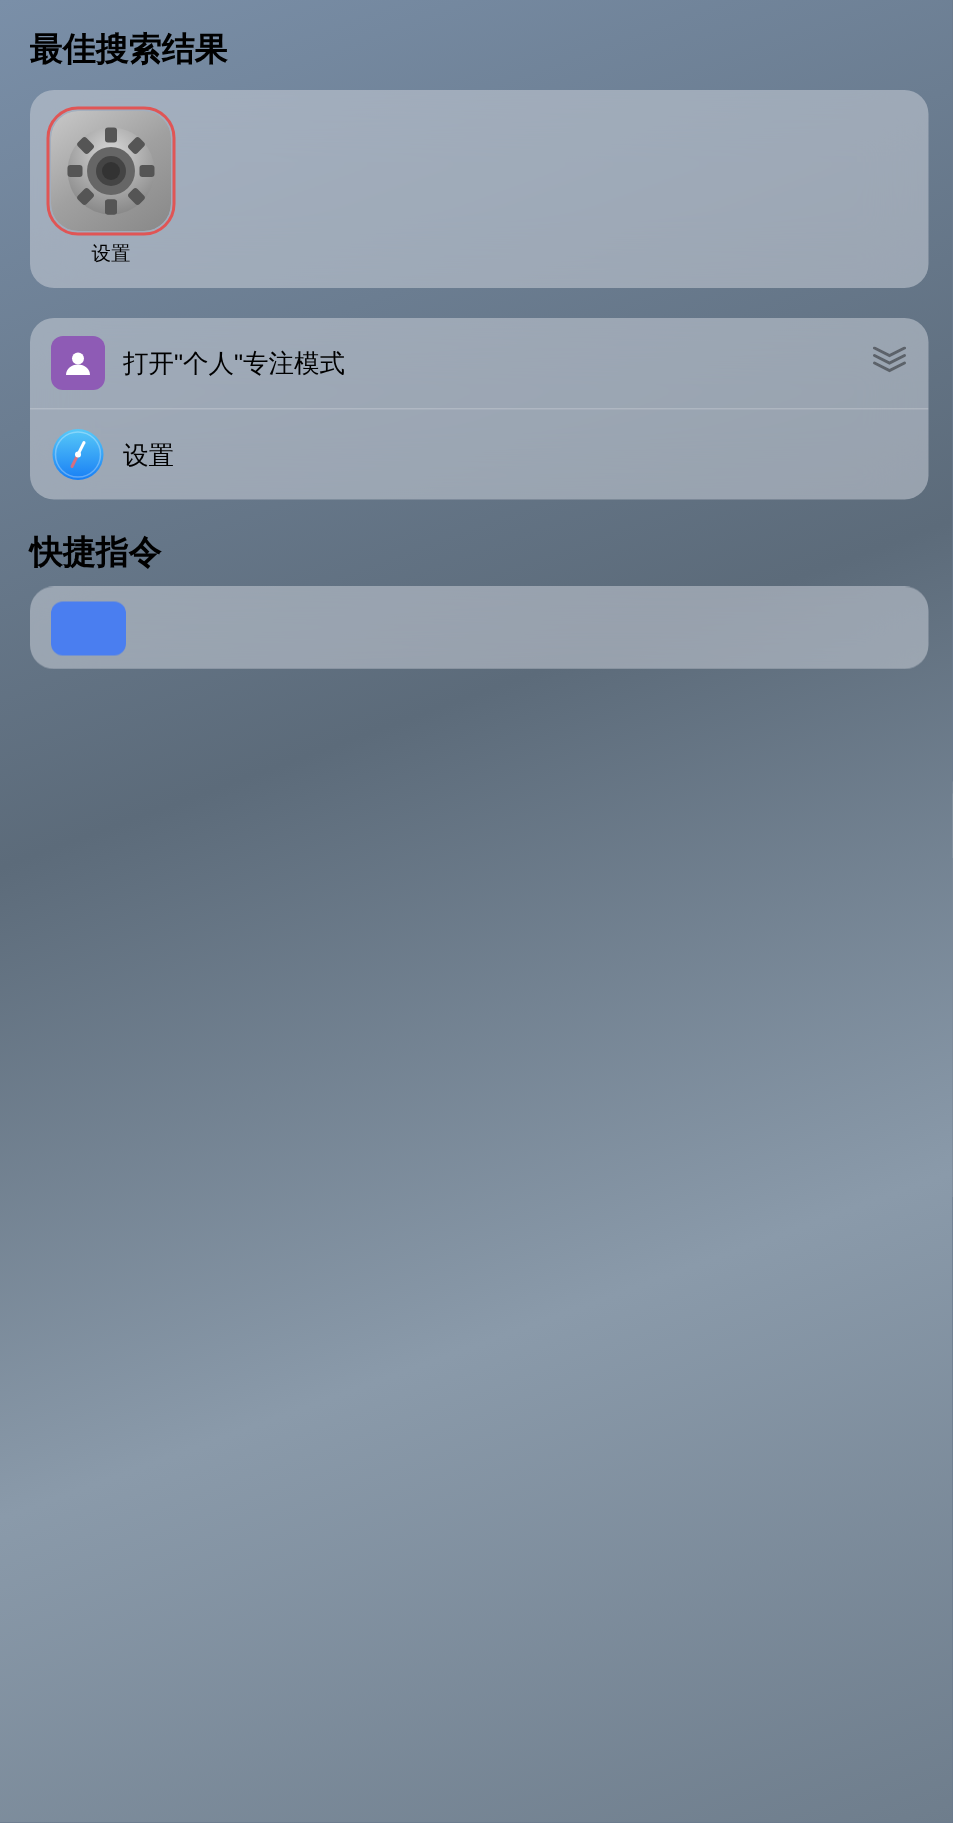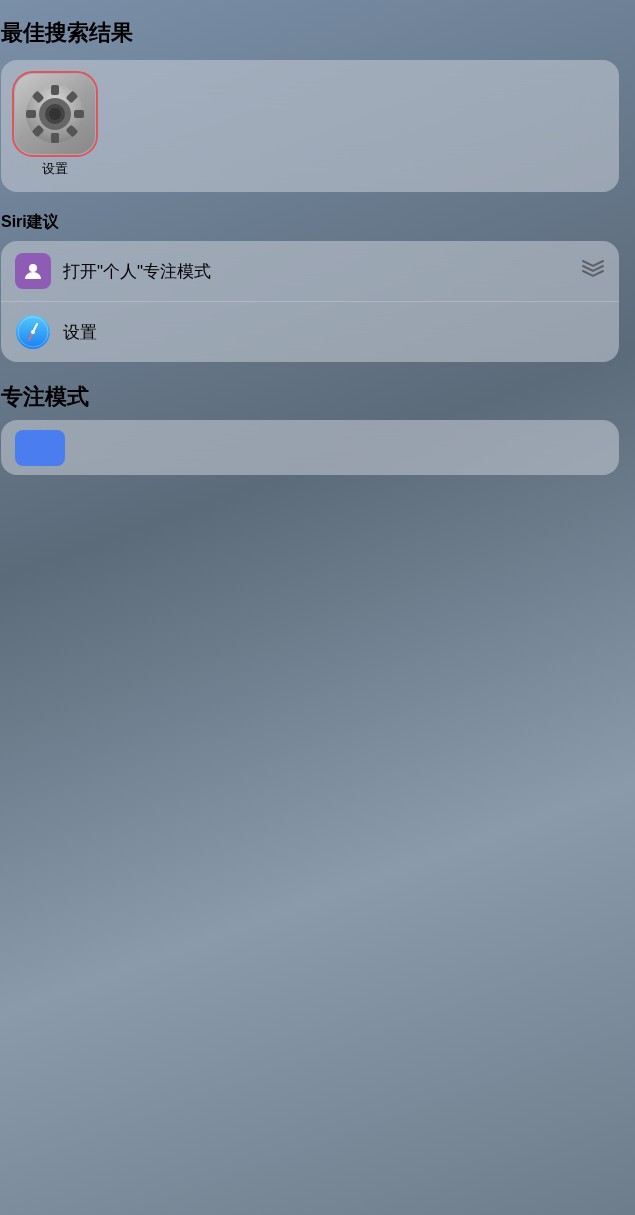--- a/index.html
+++ b/index.html
@@ -15,21 +15,21 @@
     .background {
       position: absolute;
       top: 0; left: 0; right: 0; bottom: 0;
       background: linear-gradient(160deg, #7a8fa8 0%, #5c6b7a 40%, #8a9aaa 70%, #6e7d8c 100%);
       z-index: 0;
     }
 
     .content {
       position: relative;
       z-index: 1;
-      padding: 18px 16px 0 1px;
+      padding: 18px 16px 0 20px;
     }
 
     .section-title {
       font-size: 22px;
       font-weight: 700;
       color: #000;
       margin-bottom: 12px;
     }
 
     
@@ -365,21 +365,20 @@
             <circle cx="30" cy="30" r="10" fill="#444"></circle>
             <circle cx="30" cy="30" r="6" fill="#333"></circle>
           </svg>
         </div>
       </div>
       <span class="app-label">设置</span>
     </div>
 
   </div>
 
-  <div class="siri-section-title">Siri建议</div>
 
   <div class="siri-suggestions">
 
     <div class="siri-item">
       <div class="siri-icon purple">
         <svg width="22" height="22" viewBox="0 0 22 22" fill="none" xmlns="http://www.w3.org/2000/svg">
           <circle cx="11" cy="8" r="4" fill="white"></circle>
           <path d="M3 19c0-4 3.6-7 8-7s8 3 8 7" fill="white"></path>
         </svg>
       </div>
@@ -407,21 +406,21 @@
 
           <line x1="18" y1="18" x2="22" y2="10" stroke="white" stroke-width="2" stroke-linecap="round"></line>
           <line x1="18" y1="18" x2="14" y2="26" stroke="rgba(255,100,100,0.8)" stroke-width="2" stroke-linecap="round"></line>
           <circle cx="18" cy="18" r="2" fill="white"></circle>
         </svg>
       </div>
       <span class="siri-item-text">设置</span>
     </div>
   </div>
 
-  <div class="shortcuts-section-title">专注模式</div>
+  <div class="shortcuts-section-title">快捷指令</div>
 
   <div class="shortcuts-preview">
     <div class="shortcuts-btn"></div>
   </div>
 
 </div>
 
 <div class="search-bar-container">
   <div class="search-bar">
     <span class="search-icon-text">🔍</span>

